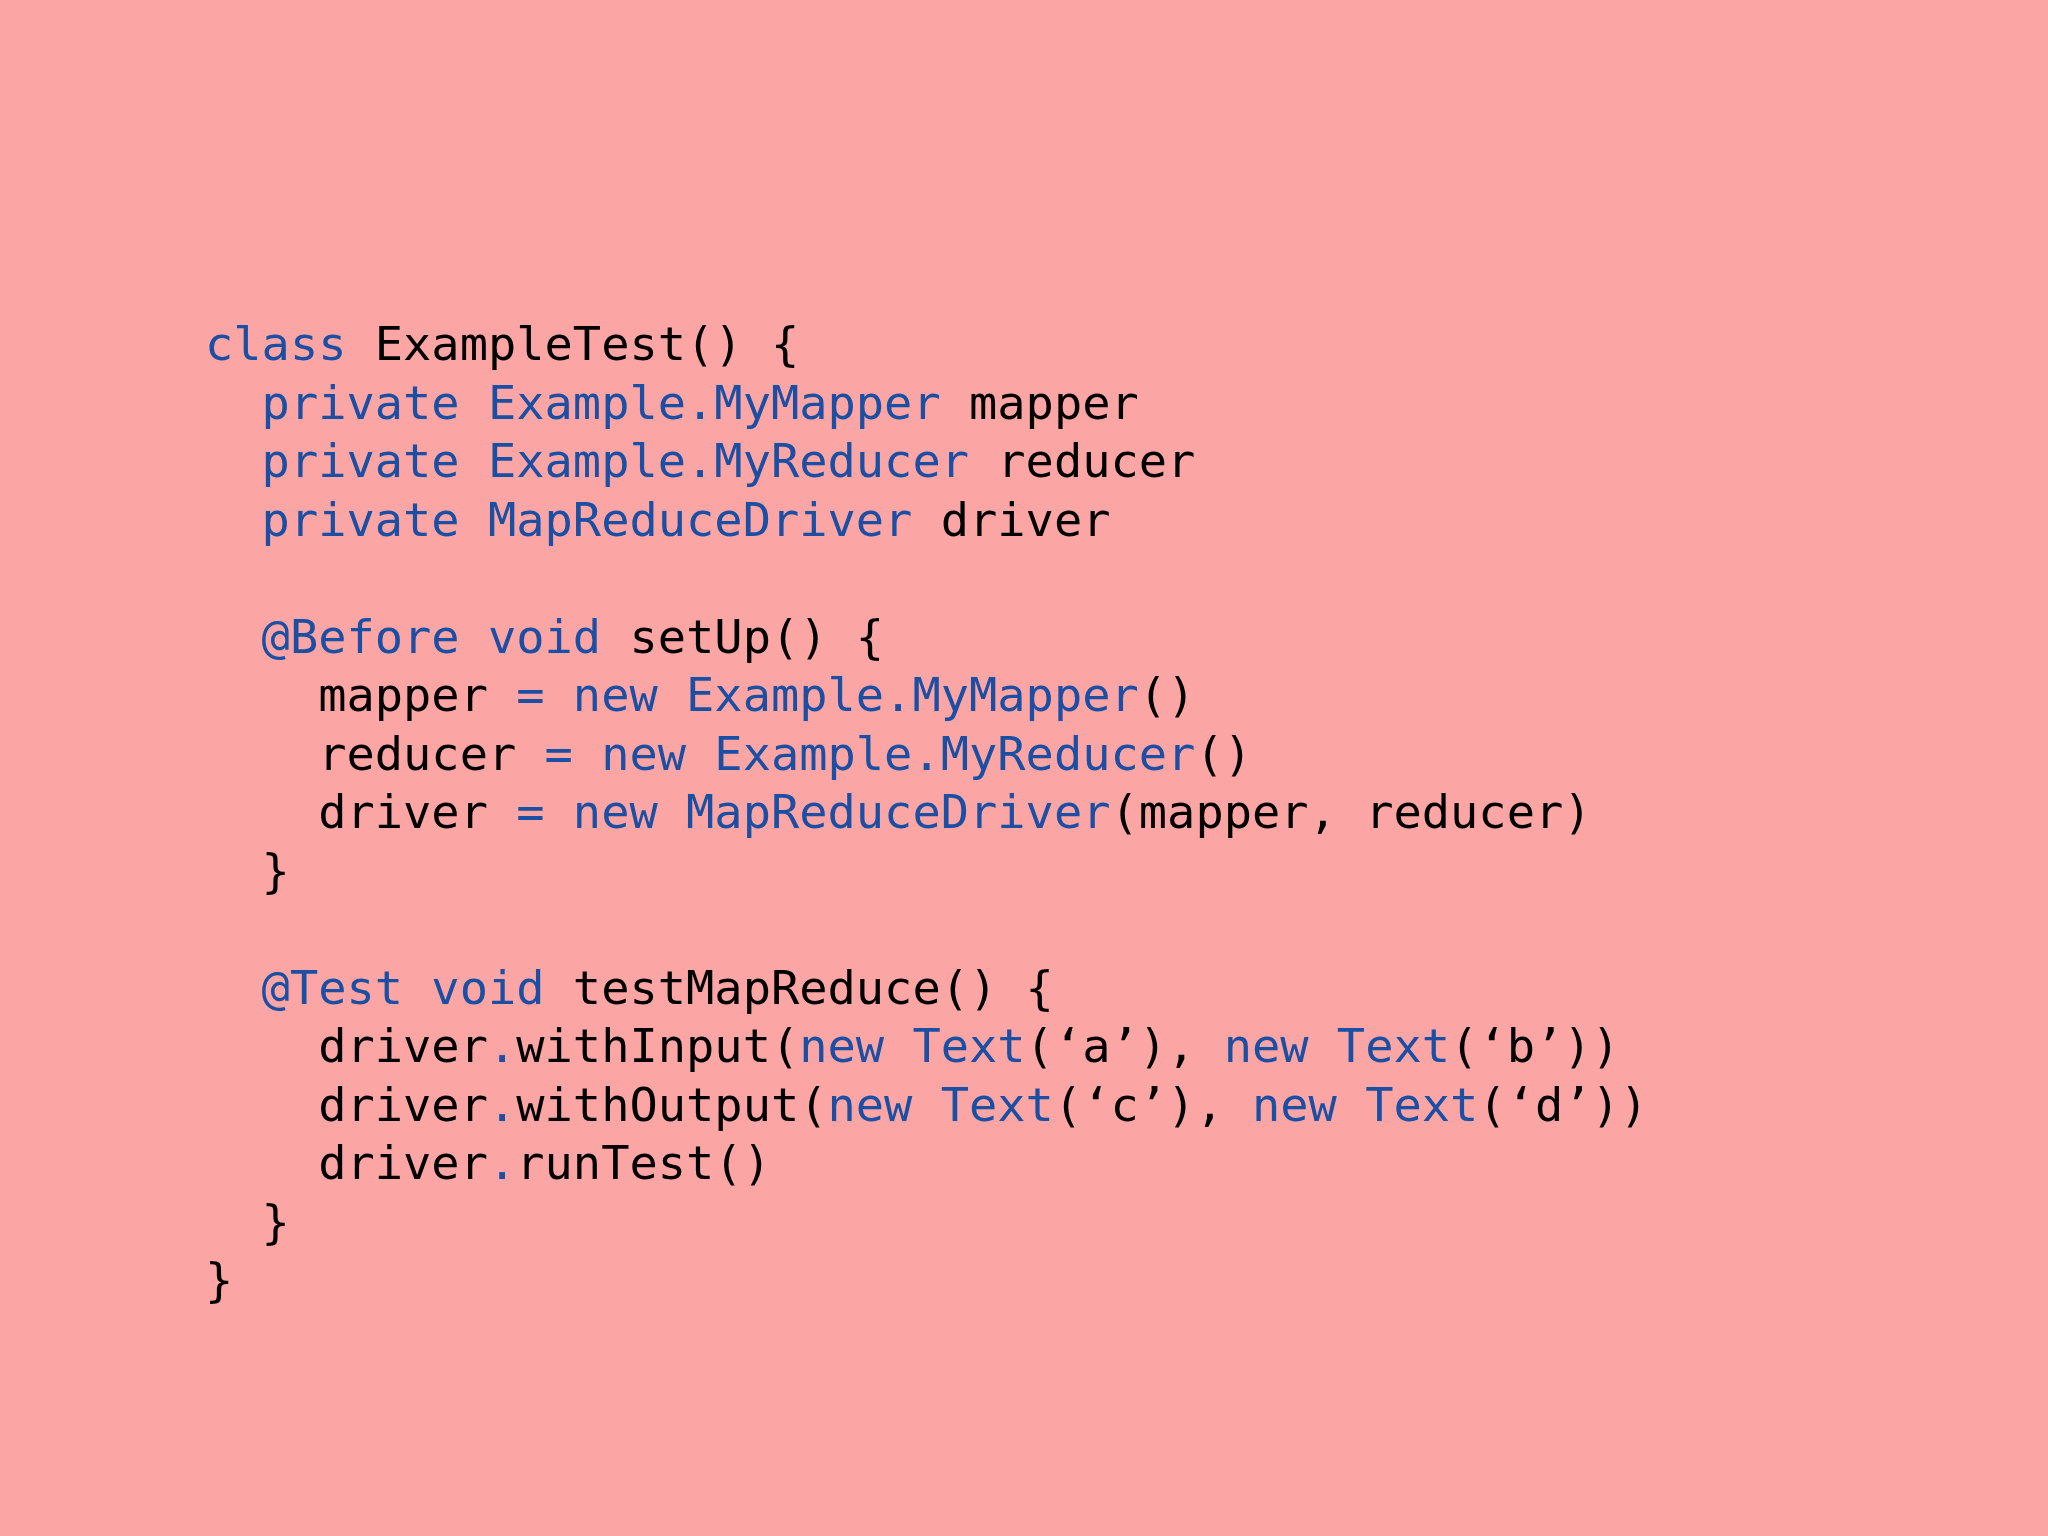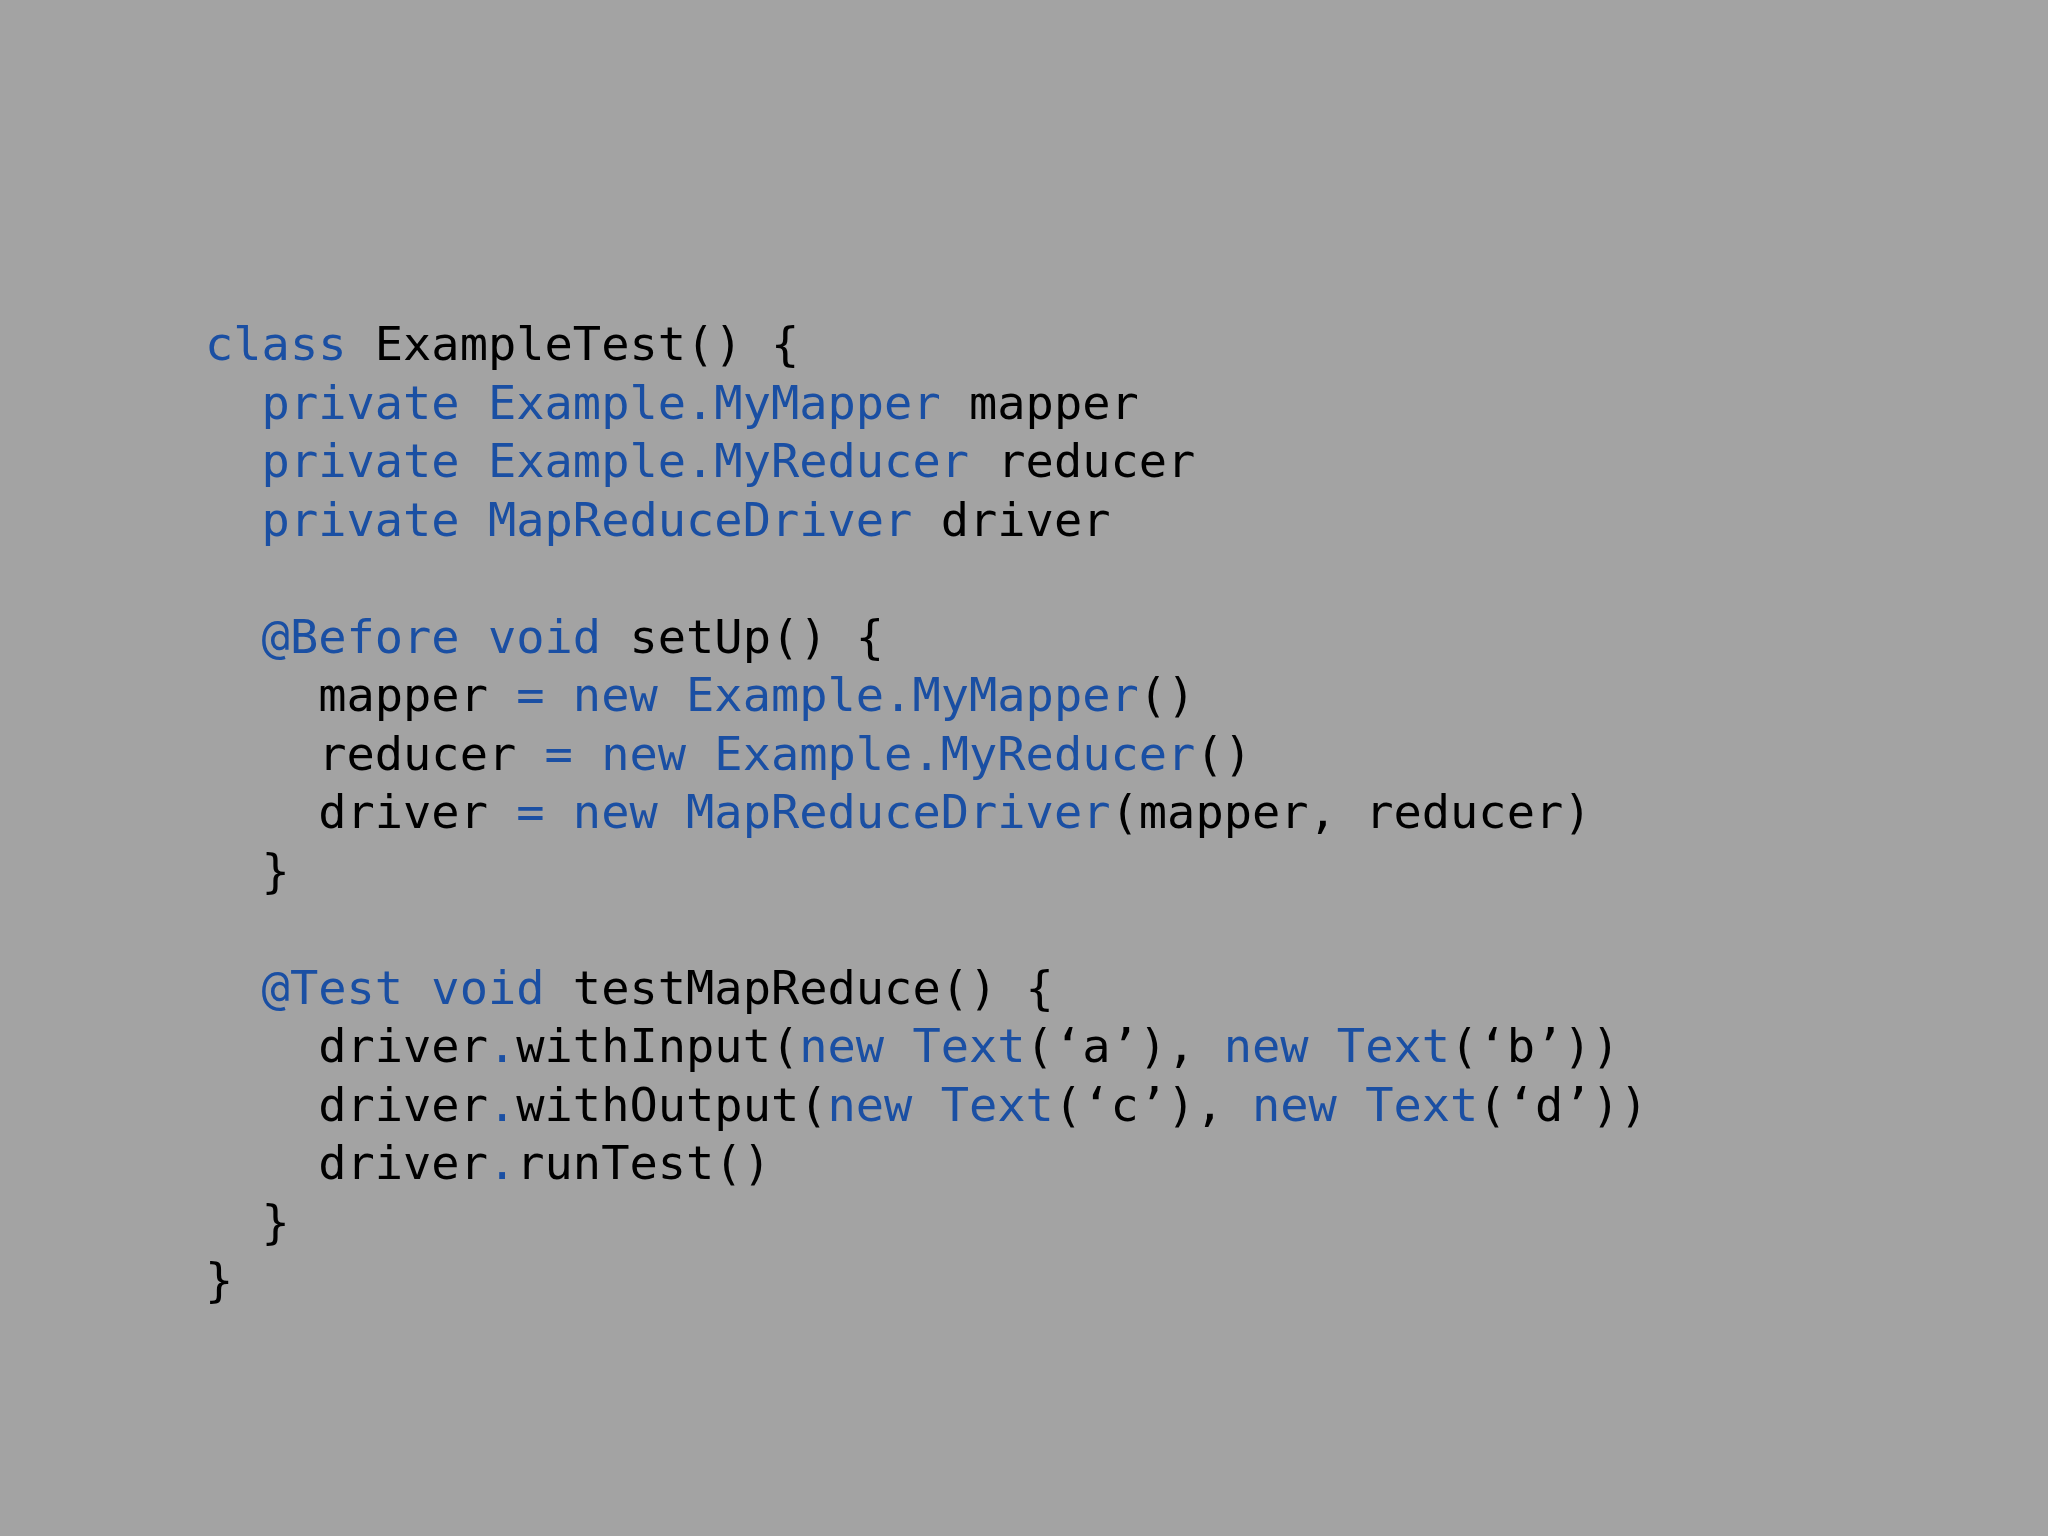--- a/index.html
+++ b/index.html
@@ -11,21 +11,21 @@
     width: 2048px;
     height: 1536px;
     overflow: hidden;
     font-family: "DejaVu Sans Mono", monospace;
   }
 
   #slide {
     position: relative;
     width: 2048px;
     height: 1536px;
-    background: #a3a3a3;
+    background: #fca5a5;
   }
 
   #code-block {
     position: absolute;
     left: 205px;
     top: 268px;
     font-family: "DejaVu Sans Mono", monospace;
     font-size: 47px;
     line-height: 58.5px;
     letter-spacing: 0px;

